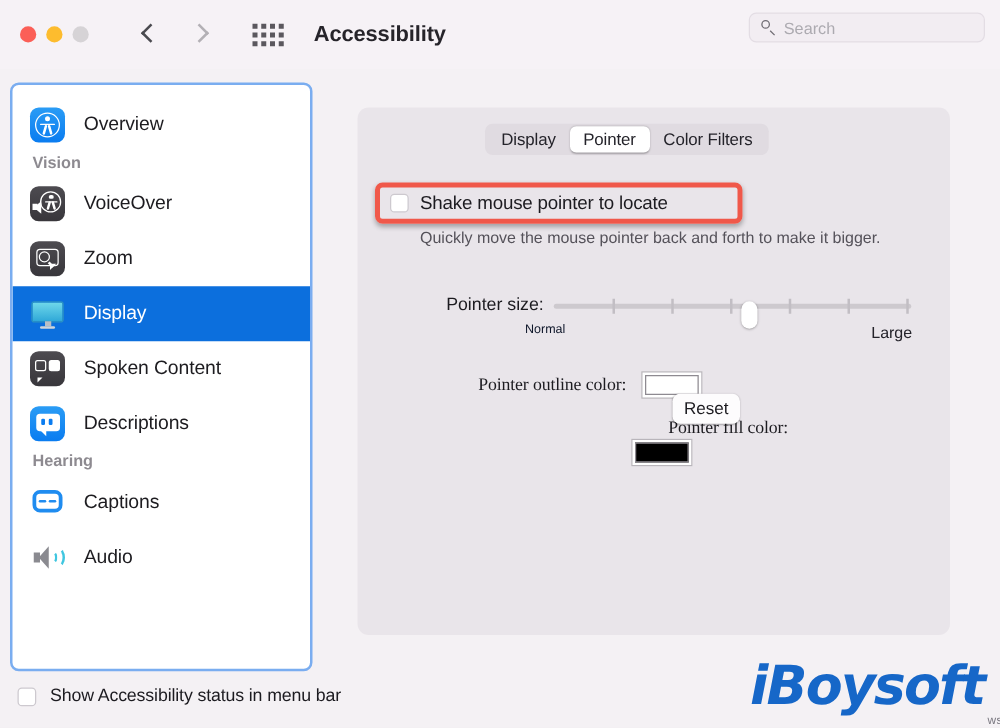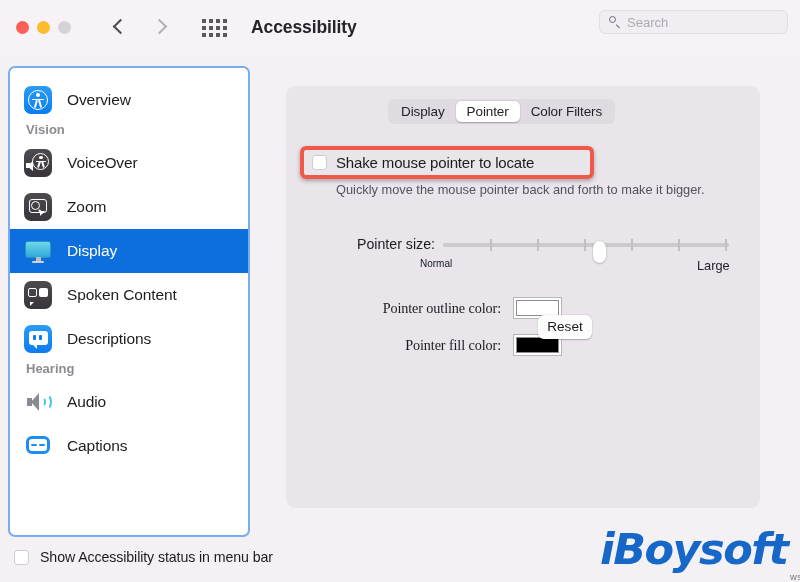--- a/index.html
+++ b/index.html
@@ -568,21 +568,21 @@
   
   #outlinerow, #fillrow {
     position: absolute;
     left: 0;
     width: 474px;
     display: flex;
     align-items: center;
     font-family: Liberation Serif, serif;
   }
   #outlinerow { top: 211px; }
-  #fillrow    { top: 248px; }
+  #fillrow    { top: 248px; flex-direction: column; }
   .crow-label {
     width: 215px;
     text-align: right;
     font-size: 14.2px;
     color: #1c1b20;
     letter-spacing: -0.1px;
   }
   .swatch {
     margin-left: 12px;
     width: 49px;
@@ -773,36 +773,36 @@
           <div class="bub"></div>
             <div class="q1"></div>
             <div class="q2"></div>
         </div>
         <div class="sb-label">Descriptions</div>
       </div>
 
       <div class="sb-group">Hearing</div>
 
       <div class="sb-row">
+        <div class="sbicon ic-captions">
+          <div class="cbox"></div>
+            <div class="l1"></div>
+            <div class="l2"></div>
+        </div>
+        <div class="sb-label">Captions</div>
+      </div>
+
+      <div class="sb-row">
         <div class="sbicon ic-audio">
           <div class="spkbody"></div>
             <div class="spkcone"></div>
           <div class="w1"></div>
             <div class="w2"></div>
         </div>
         <div class="sb-label">Audio</div>
-      </div>
-
-      <div class="sb-row">
-        <div class="sbicon ic-captions">
-          <div class="cbox"></div>
-            <div class="l1"></div>
-            <div class="l2"></div>
-        </div>
-        <div class="sb-label">Captions</div>
       </div>
 
     </div>
   </div>
 
   <div id="pane">
 
     <div id="tabbar">
       <div class="tab">Display</div>
       <div class="tab active">Pointer</div>

